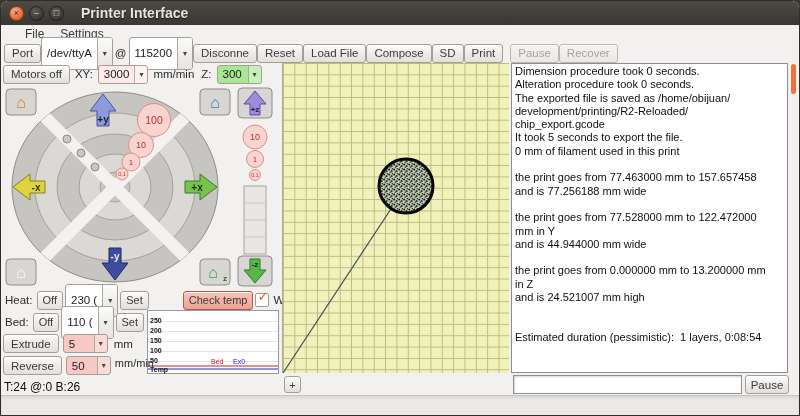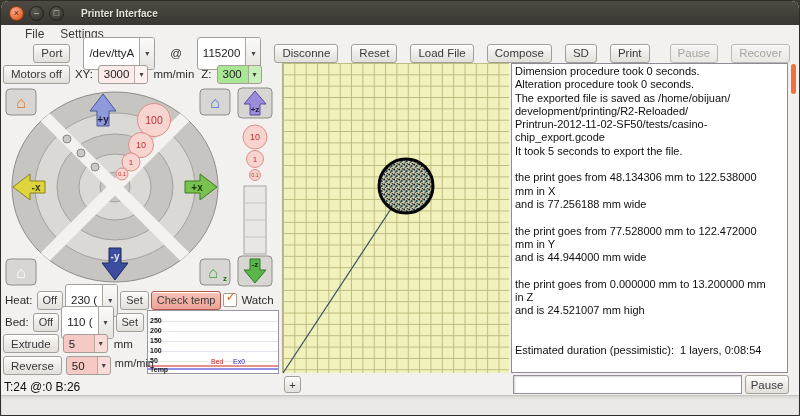--- a/index.html
+++ b/index.html
@@ -11,33 +11,33 @@
   .window { position:relative; width:800px; height:416px; background:#f2f1ef;
             border:1px solid #2f2c28; border-radius:8px 8px 2px 2px; overflow:hidden; }
 
   
   .titlebar { height:24px; background:linear-gradient(#4d4a44,#3a3732);
               display:flex; align-items:center; padding:0 8px; }
   .wbtn { width:15px; height:15px; border-radius:50%; margin-right:5px;
           display:flex; align-items:center; justify-content:center; font-size:9px; line-height:1; cursor:default; }
   .wbtn.close { background:radial-gradient(circle at 35% 30%,#f9ab8b,#e1662e 72%); border:1px solid #8d3b10; color:#501d03; }
   .wbtn.minmax { background:radial-gradient(circle at 35% 30%,#5d5a54,#393631 78%); border:1px solid #23211d; color:#cfcbc2; }
-  .title { color:#e8e4db; font-weight:bold; font-size:10px; margin-left:12px; text-shadow:0 1px 1px rgba(0,0,0,.65); }
+  .title { color:#e8e4db; font-weight:bold; font-size:14px; margin-left:12px; text-shadow:0 1px 1px rgba(0,0,0,.65); }
 
   
   .menubar { height:18px; display:flex; align-items:center; padding:0 16px; background:#f2f1ef; }
   .menu-item { font-size:12px; color:#39393a; padding:1px 8px; }
-  .toolbar { display:flex; align-items:center; gap:13px; padding:0 9px; height:20px; background:#f2f1ef;justify-content:flex-end; }
+  .toolbar { display:flex; align-items:center; gap:0; padding:0 3px; height:20px; background:#f2f1ef; }
   .lbl { font-size:11.5px; color:#2c2c2c; padding:0 2px; white-space:nowrap; }
 
   .btn { display:inline-flex; align-items:center; justify-content:center; height:19px; padding:0 7px;
          font-size:11.5px; color:#3a3a3a; background:linear-gradient(#fdfdfc,#efedea 45%,#e3e0db);
          border:1px solid #a39e97; border-radius:3px; box-shadow:inset 0 1px 0 #fff; white-space:nowrap; }
   .btn.disabled { color:#a7a39d; background:linear-gradient(#f5f4f2,#eae8e5); border-color:#bdb8b1; }
-  .btn.warn { background:linear-gradient(#f7c4ba,#eda295); border-color:#b05a4c; }
+  .btn.warn { background:linear-gradient(#f7c4ba,#eda295); border-color:#b05a4c;margin-left:32px; }
   .btn.gap-left { margin-left:7px; }
 
   .combo { display:inline-flex; height:33px; border:1px solid #a39e97; border-radius:3px; overflow:hidden;
            background:#fff; font-size:11.5px; align-items:stretch; }
   .combo-txt { display:flex; align-items:center; padding:0 5px; color:#222; white-space:nowrap; }
   .combo-arrow { width:15px; display:flex; align-items:center; justify-content:center; font-size:8px; color:#444;
                  border-left:1px solid #aaa59e; background:linear-gradient(#fbfbfa,#e6e3df); }
 
   .spin { display:inline-flex; height:19px; border:1px solid #a39e97; border-radius:3px; overflow:hidden;
           font-size:11.5px; align-items:stretch; }
@@ -339,26 +339,25 @@
     </svg>
   </div>
   <button class="btn zoom">+</button>
 
   <div class="log">
     <div>
         <div class="log-line">Dimension procedure took 0 seconds.</div>
         <div class="log-line">Alteration procedure took 0 seconds.</div>
         <div class="log-line">The exported file is saved as /home/obijuan/</div>
         <div class="log-line">development/printing/R2-Reloaded/</div>
-        <div class="log-line">Printrun-2012-11-02-SF50/tests/casino-</div>
         <div class="log-line">chip_export.gcode</div>
         <div class="log-line">It took 5 seconds to export the file.</div>
-        <div class="log-line"></div>
-        <div class="log-line">the print goes from 48.134306 mm to 122.538000</div>
-        <div class="log-line">mm in X</div>
+        <div class="log-line">0 mm of filament used in this print</div>
+        <div class="log-line"></div>
+        <div class="log-line">the print goes from 77.463000 mm to 157.657458</div>
         <div class="log-line">and is 77.256188 mm wide</div>
         <div class="log-line"></div>
         <div class="log-line">the print goes from 77.528000 mm to 122.472000</div>
         <div class="log-line">mm in Y</div>
         <div class="log-line">and is 44.944000 mm wide</div>
         <div class="log-line"></div>
         <div class="log-line">the print goes from 0.000000 mm to 13.200000 mm</div>
         <div class="log-line">in Z</div>
         <div class="log-line">and is 24.521007 mm high</div>
         <div class="log-line"></div>

